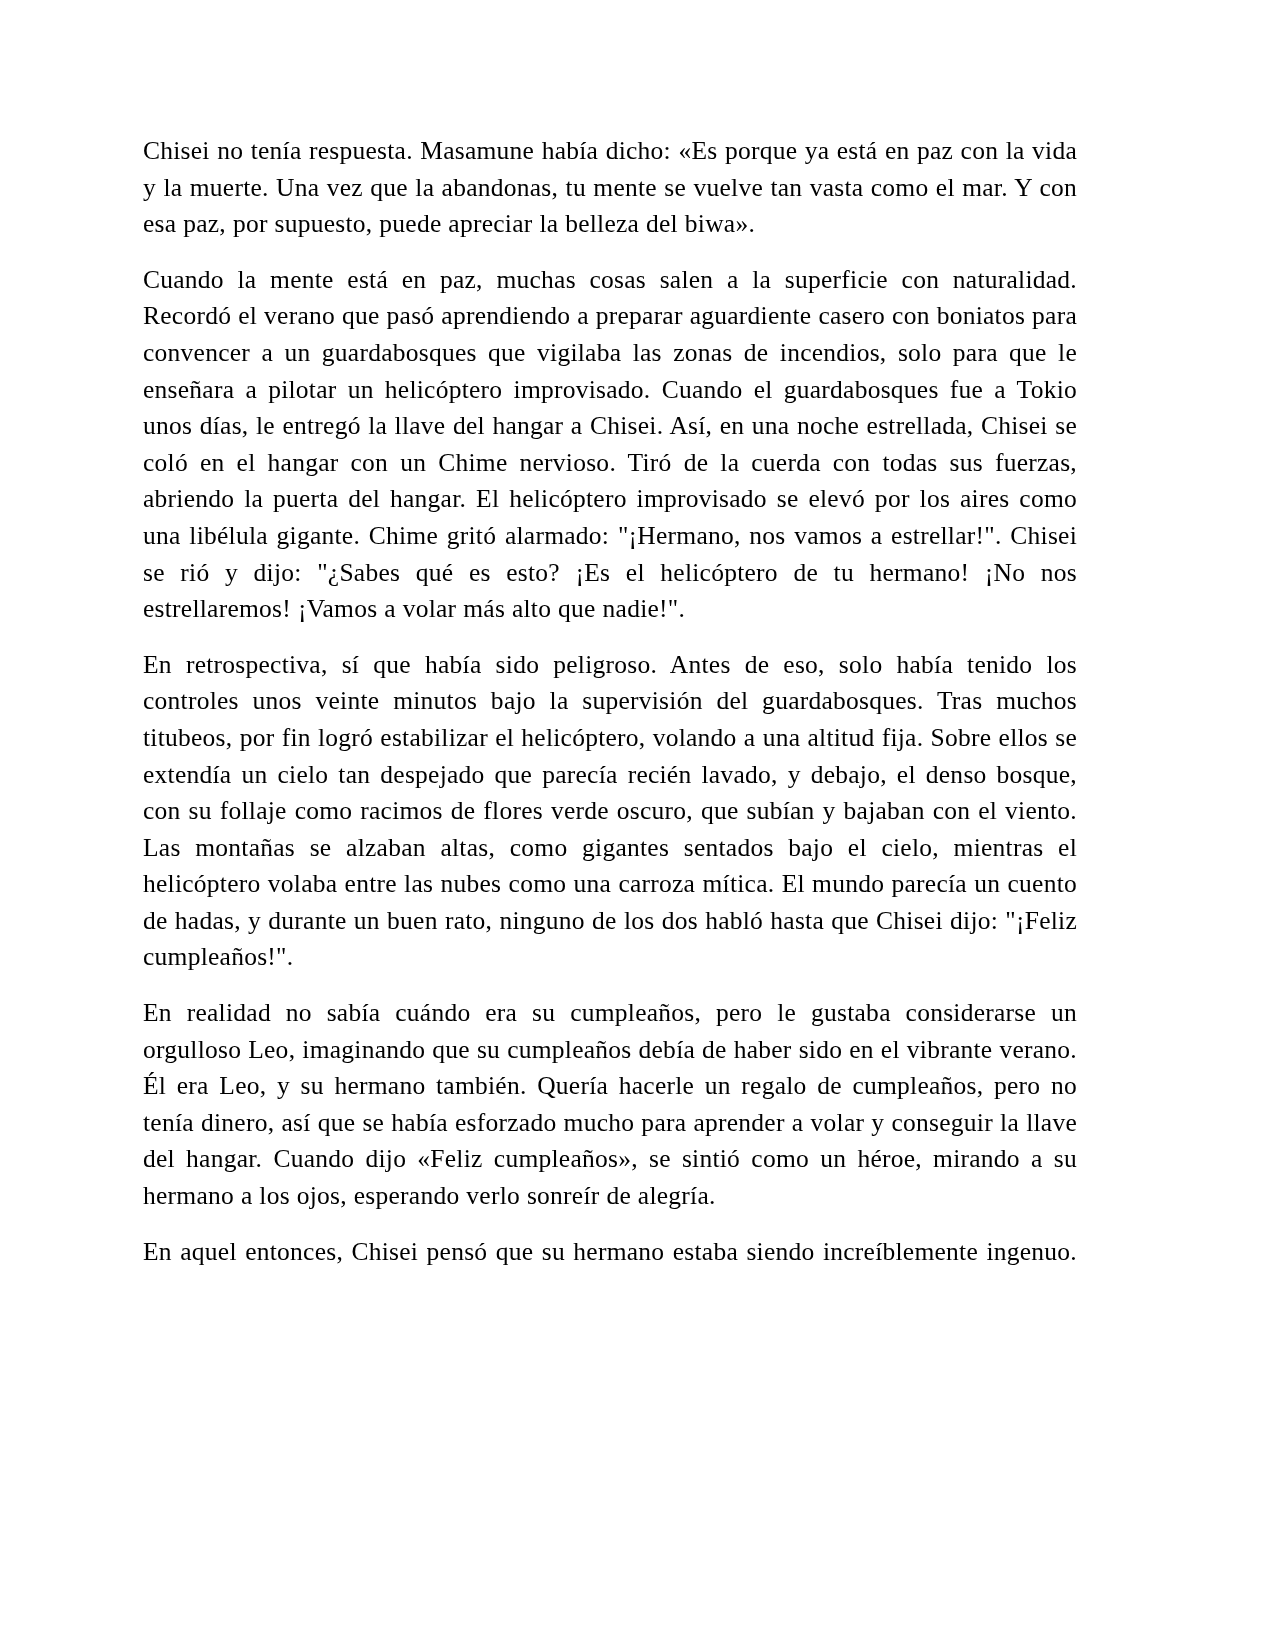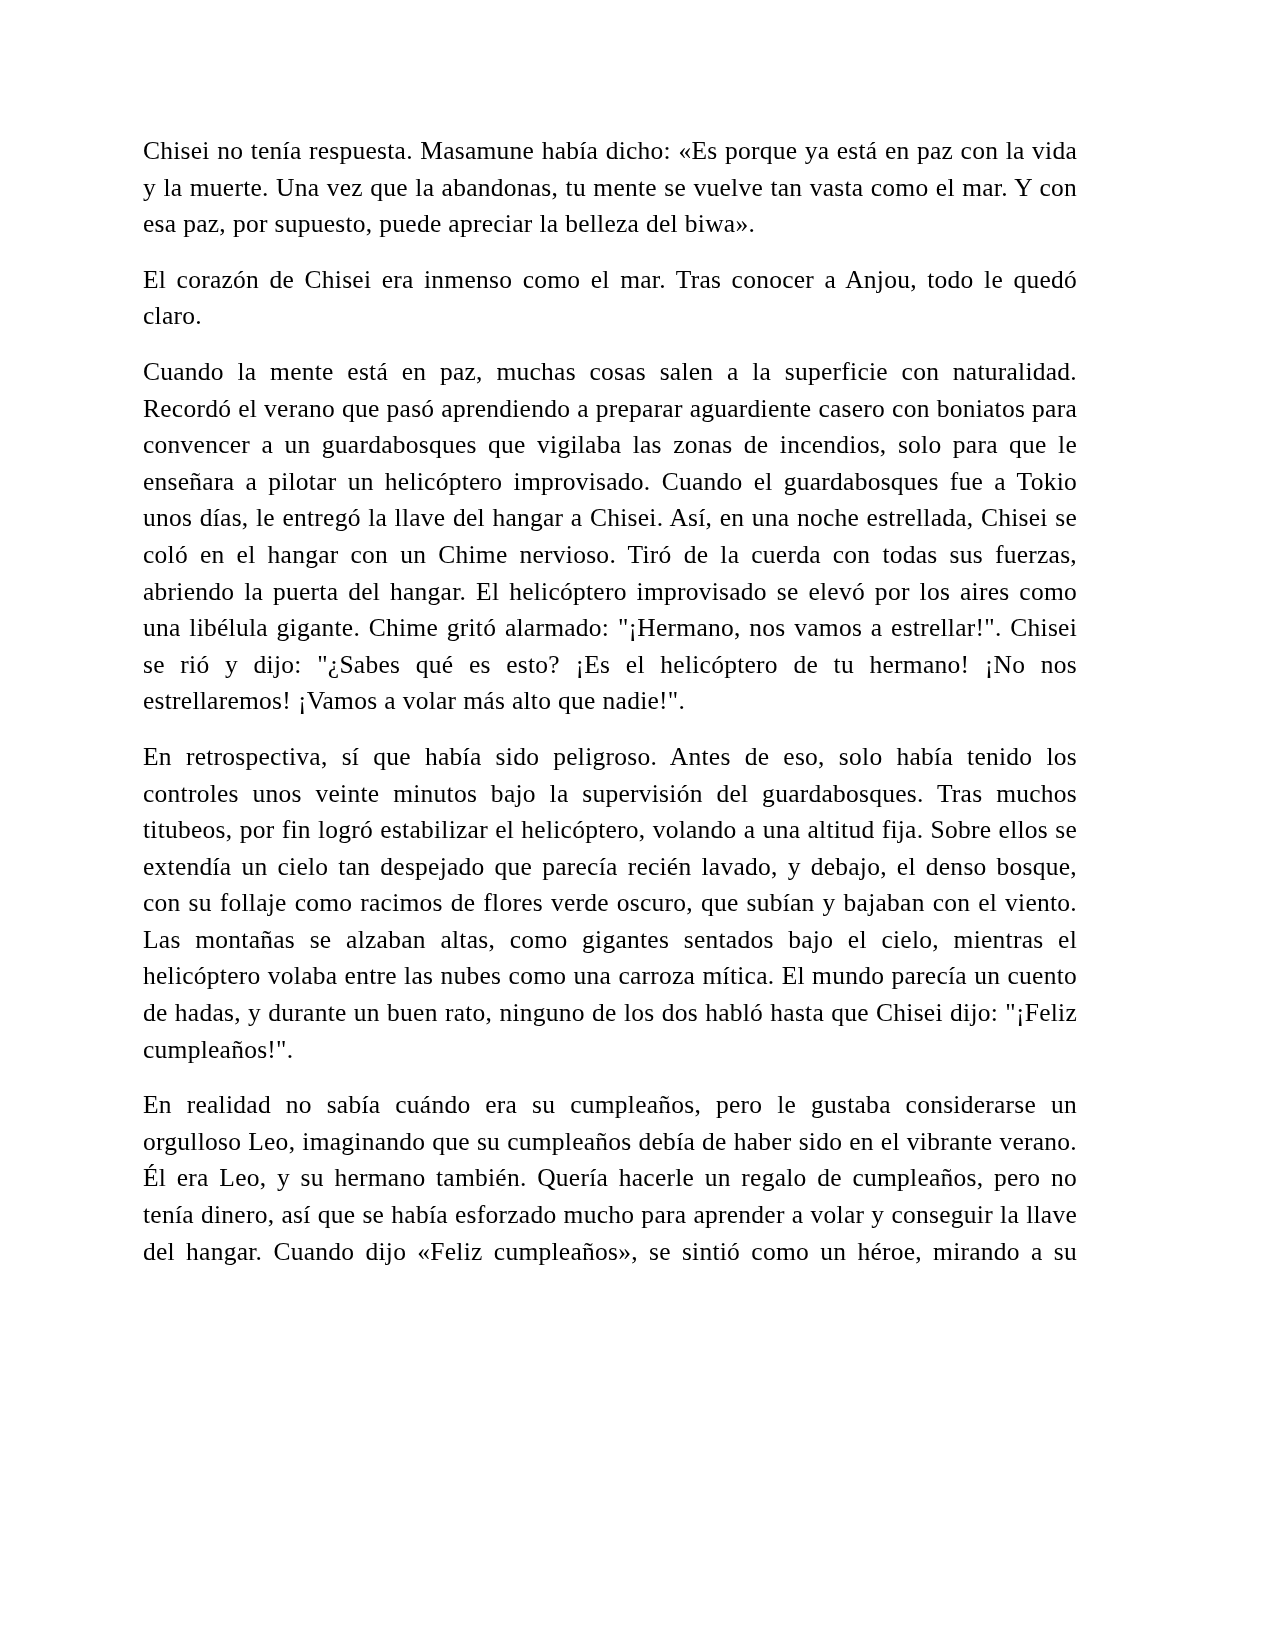--- a/index.html
+++ b/index.html
@@ -51,21 +51,20 @@
     color: #737373;
   }
 </style>
 </head>
 <body>
 
 <div class="page">
 
   <div class="text-column">
     <p class="para">Chisei no tenía respuesta. Masamune había dicho: «Es porque ya está en paz con la vida y la muerte. Una vez que la abandonas, tu mente se vuelve tan vasta como el mar. Y con esa paz, por supuesto, puede apreciar la belleza del biwa».</p>
-    <p class="para">El corazón de Chisei era inmenso como el mar. Tras conocer a Anjou, todo le quedó claro.</p>
     <p class="para">Cuando la mente está en paz, muchas cosas salen a la superficie con naturalidad. Recordó el verano que pasó aprendiendo a preparar aguardiente casero con boniatos para convencer a un guardabosques que vigilaba las zonas de incendios, solo para que le enseñara a pilotar un helicóptero improvisado. Cuando el guardabosques fue a Tokio unos días, le entregó la llave del hangar a Chisei. Así, en una noche estrellada, Chisei se coló en el hangar con un Chime nervioso. Tiró de la cuerda con todas sus fuerzas, abriendo la puerta del hangar. El helicóptero improvisado se elevó por los aires como una libélula gigante. Chime gritó alarmado: "¡Hermano, nos vamos a estrellar!". Chisei se rió y dijo: "¿Sabes qué es esto? ¡Es el helicóptero de tu hermano! ¡No nos estrellaremos! ¡Vamos a volar más alto que nadie!".</p>
     <p class="para">En retrospectiva, sí que había sido peligroso. Antes de eso, solo había tenido los controles unos veinte minutos bajo la supervisión del guardabosques. Tras muchos titubeos, por fin logró estabilizar el helicóptero, volando a una altitud fija. Sobre ellos se extendía un cielo tan despejado que parecía recién lavado, y debajo, el denso bosque, con su follaje como racimos de flores verde oscuro, que subían y bajaban con el viento. Las montañas se alzaban altas, como gigantes sentados bajo el cielo, mientras el helicóptero volaba entre las nubes como una carroza mítica. El mundo parecía un cuento de hadas, y durante un buen rato, ninguno de los dos habló hasta que Chisei dijo: "¡Feliz cumpleaños!".</p>
     <p class="para">En realidad no sabía cuándo era su cumpleaños, pero le gustaba considerarse un orgulloso Leo, imaginando que su cumpleaños debía de haber sido en el vibrante verano. Él era Leo, y su hermano también. Quería hacerle un regalo de cumpleaños, pero no tenía dinero, así que se había esforzado mucho para aprender a volar y conseguir la llave del hangar. Cuando dijo «Feliz cumpleaños», se sintió como un héroe, mirando a su hermano a los ojos, esperando verlo sonreír de alegría.</p>
     <p class="para">En aquel entonces, Chisei pensó que su hermano estaba siendo increíblemente ingenuo. Pero ahora, al mirar atrás, se dio cuenta de lo proféticas que habían sido esas palabras. La felicidad de</p>
   </div>
 
   <div class="page-number">645</div>
 
 </div>
 

